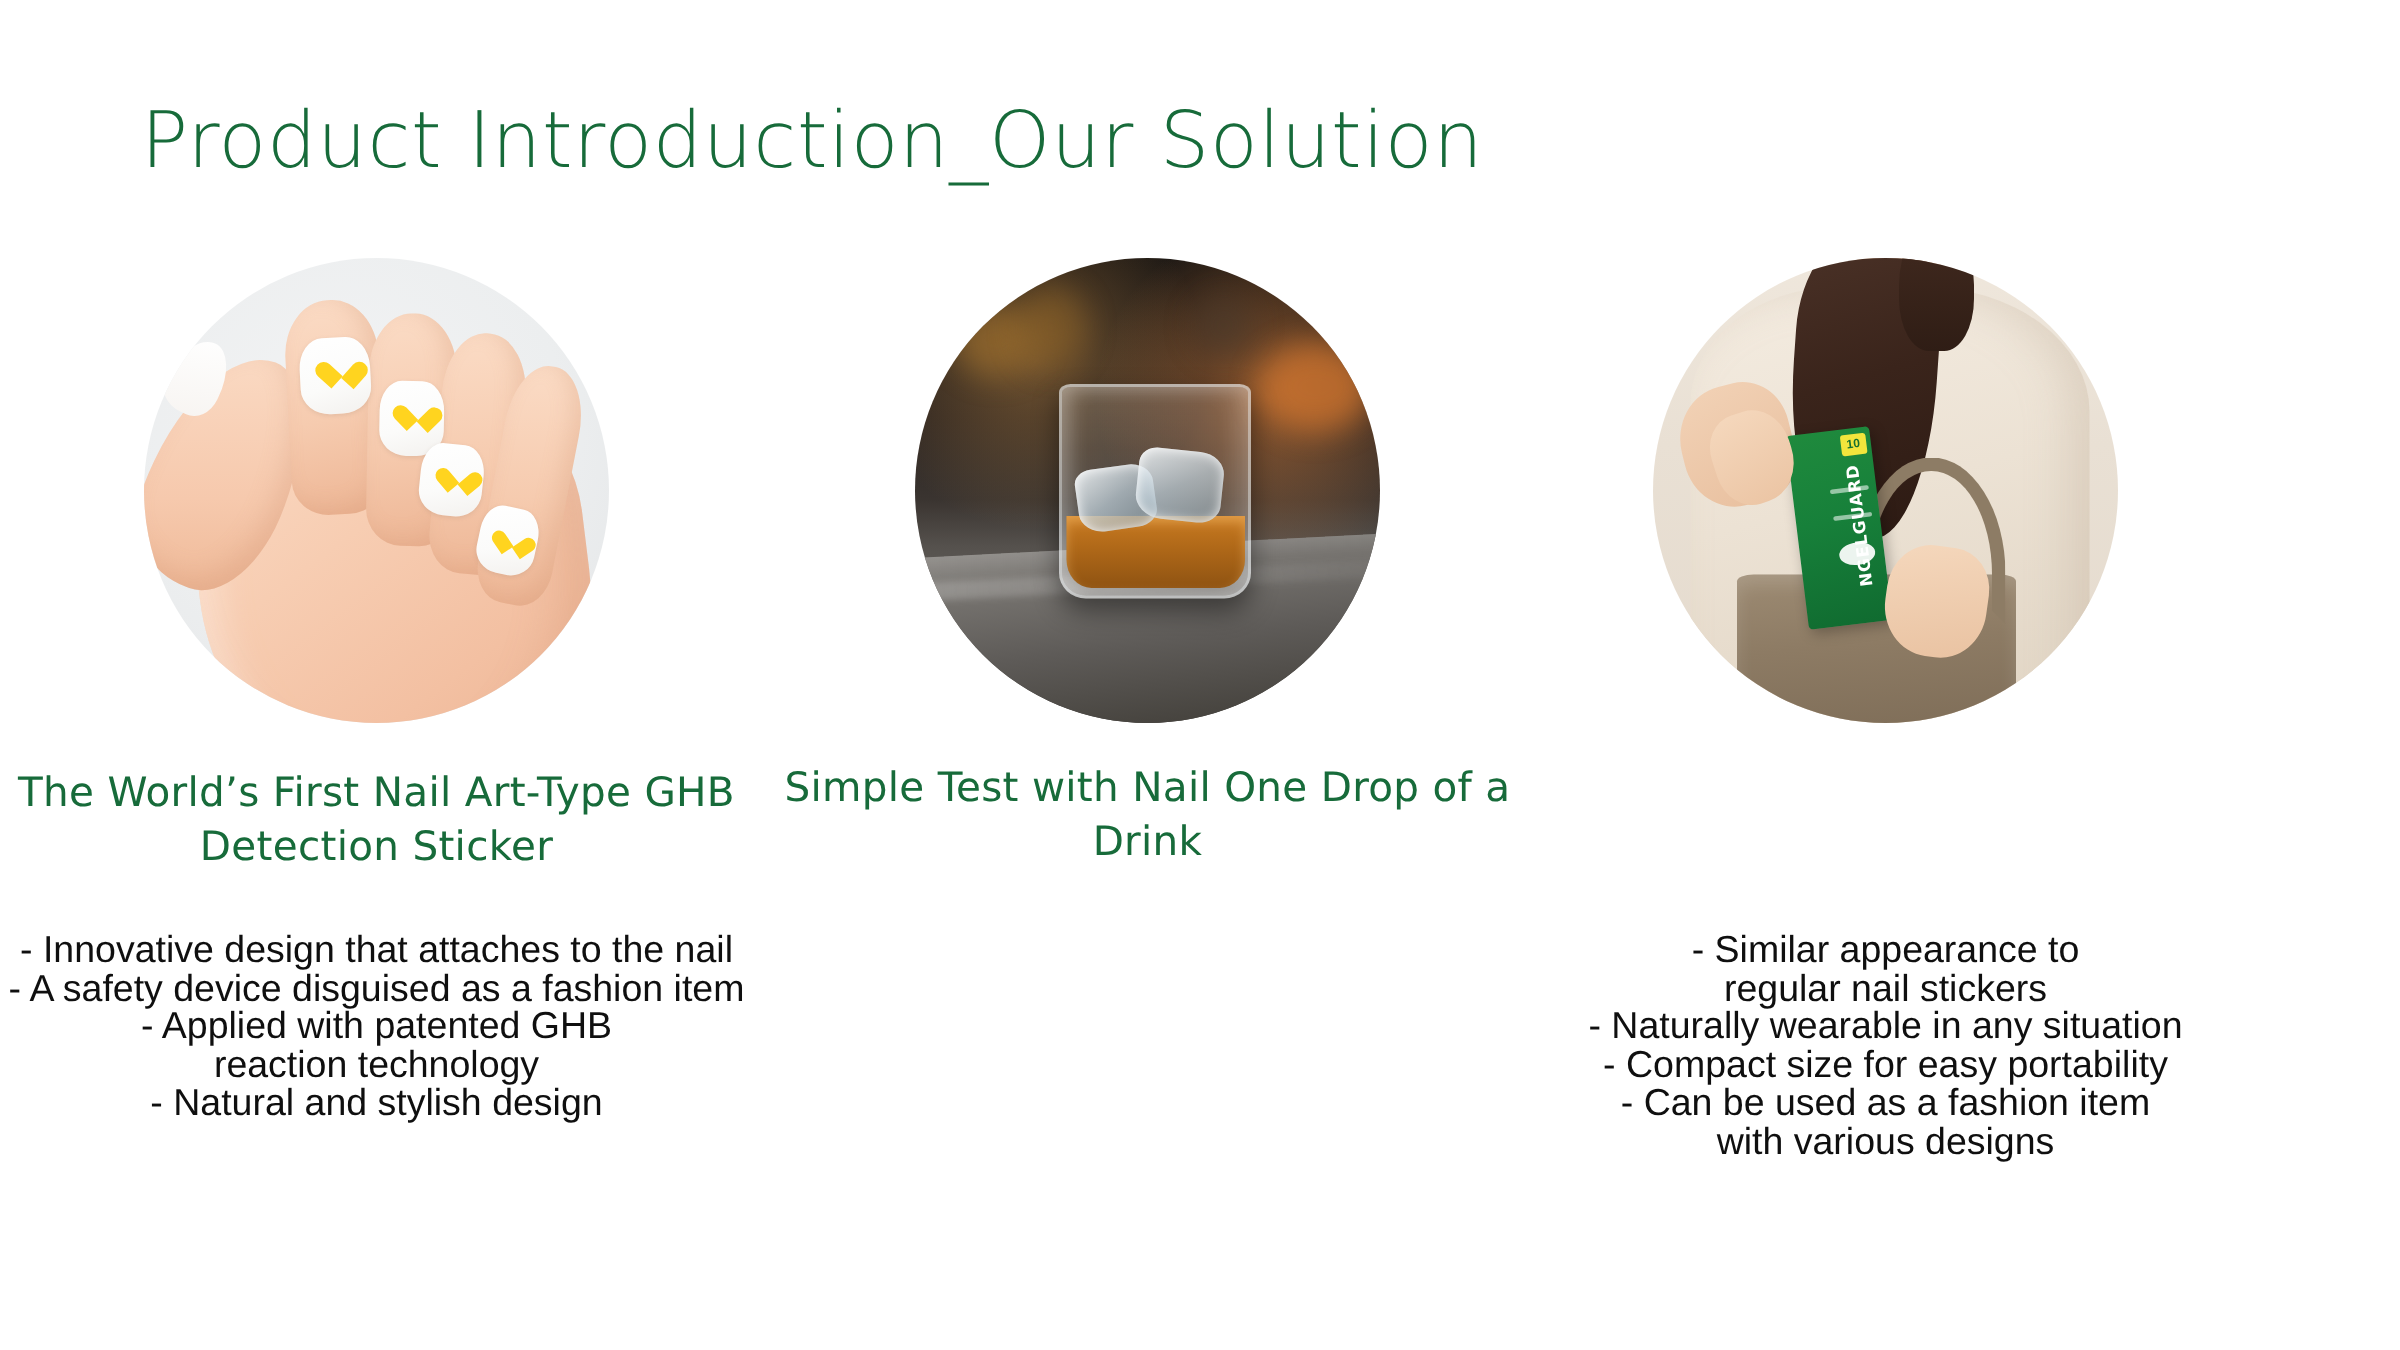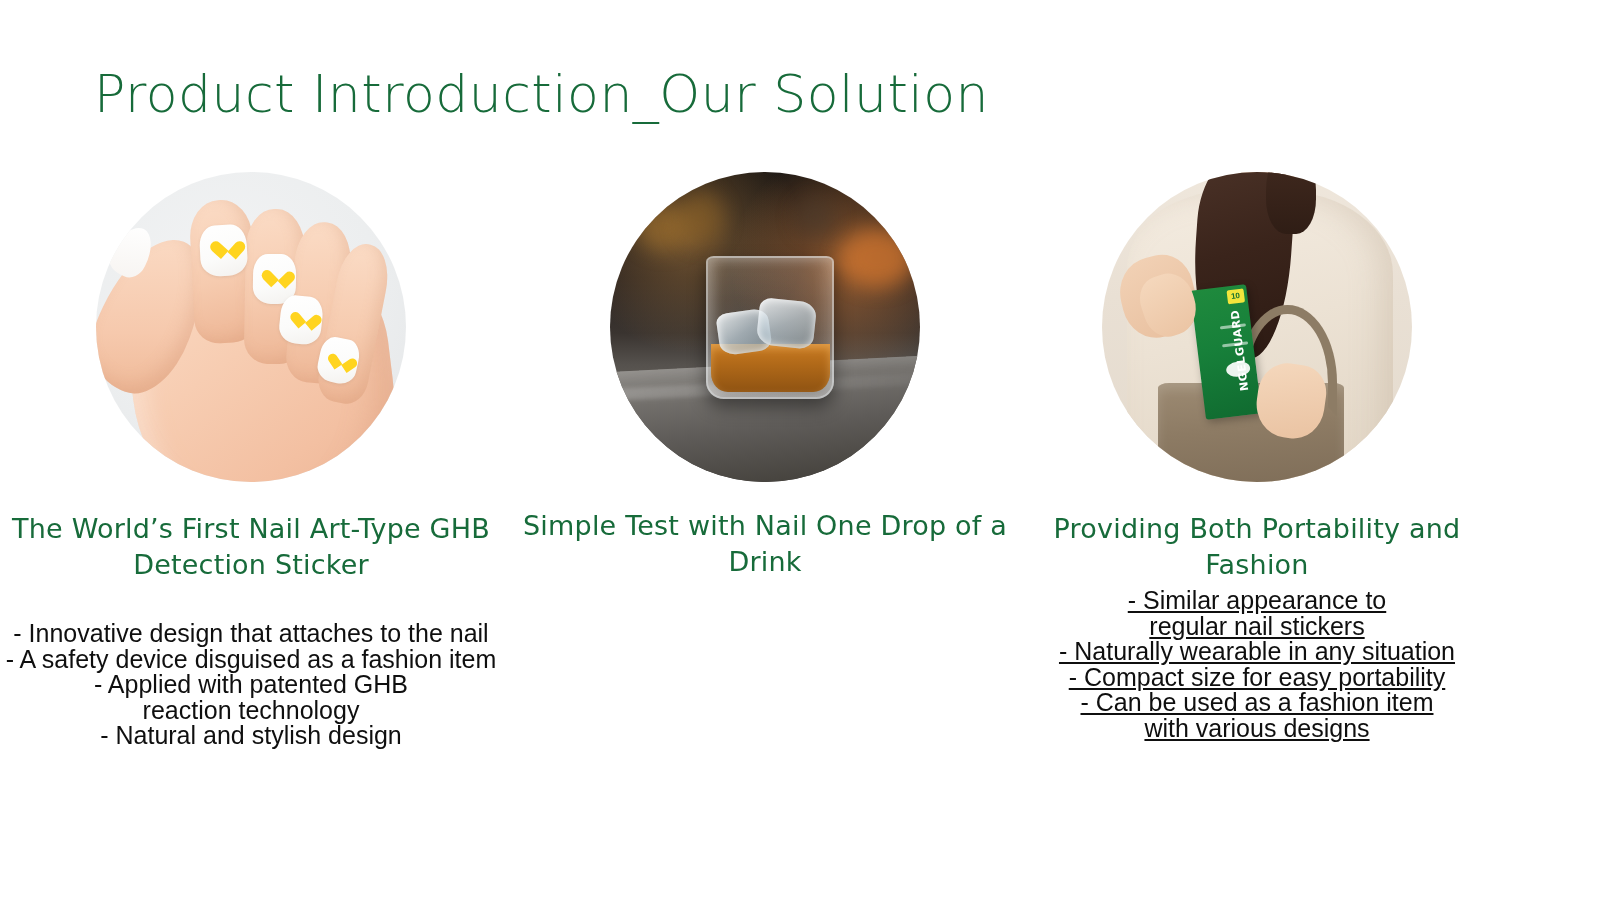--- a/index.html
+++ b/index.html
@@ -396,21 +396,21 @@
     width: 500px;
     text-align: center;
     font-family: "Liberation Sans", sans-serif;
     font-size: 25px;
     line-height: 25.6px;
     color: #0f0f0f;
     white-space: pre-line;
   }
   .col-1 .col-body { top: 621px; }
   .col-2 .col-body { top: 621px; }
-  .col-3 .col-body { top: 588px; text-decoration: underline; }
+  .col-3 .col-body { top: 621px; }
 </style>
 </head>
 <body>
 
 <div class="slide">
 
   <div class="slide-title">Product Introduction_Our Solution</div>
 
   <div class="columns">
 
@@ -482,22 +482,20 @@
             <div class="package-line pl1"></div>
             <div class="package-line pl2"></div>
             <div class="package-chip pc1"></div>
             <div class="package-brand">NGELGUARD</div>
           </div>
           <div class="hand-l"></div>
           <div class="hand-r"></div>
         </div>
       </div>
 
-      <div class="col-heading">Providing Both
-Portability and Fashion</div>
       <div class="col-body">- Similar appearance to
 regular nail stickers
 - Naturally wearable in any situation
 - Compact size for easy portability
 - Can be used as a fashion item
 with various designs</div>
     </div>
 
   </div>
 </div>

